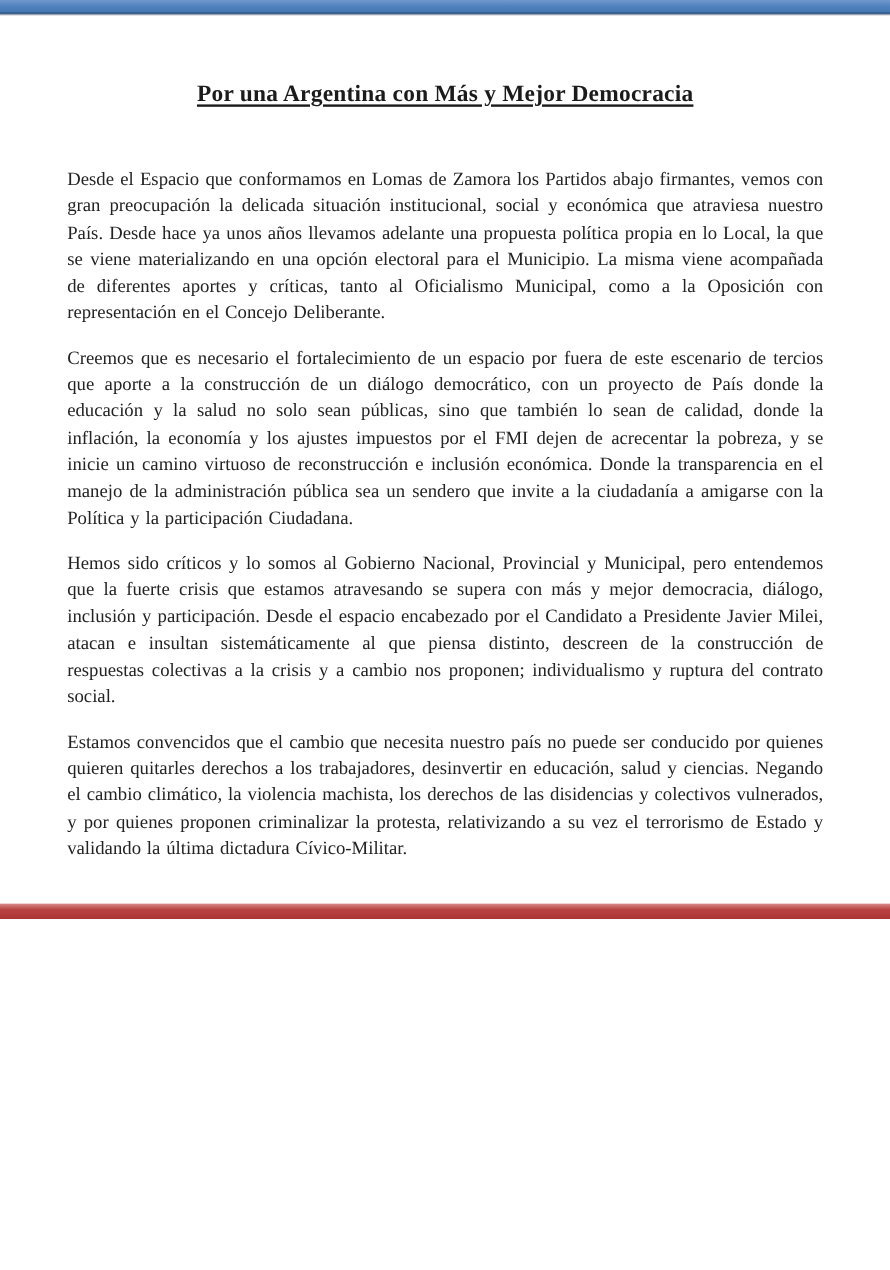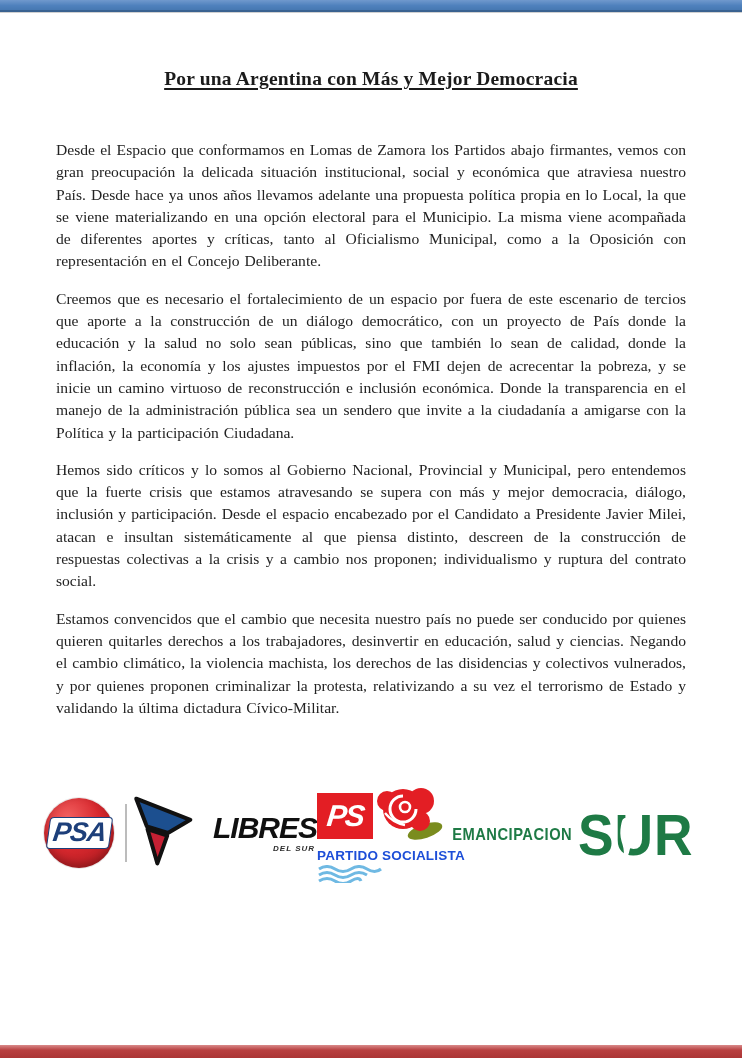--- a/index.html
+++ b/index.html
@@ -1,20 +1,20 @@
 <!DOCTYPE html>
 <html><head>
 <meta charset="utf-8">
 <style>
   * { margin: 0; padding: 0; box-sizing: border-box; }
   html, body { background: #ffffff; }
   .page {
     position: relative;
     width: 742px;
-    height: 1058px;
+    height: 766px;
     background: #ffffff;
     font-family: "Liberation Serif", serif;
     overflow: hidden;
     margin: 0 auto;
   }
   
   .top-bar {
     height: 12px;
     width: 100%;
     background: linear-gradient(#7099cd 0%, #4f81bd 55%, #4678b2 100%);

